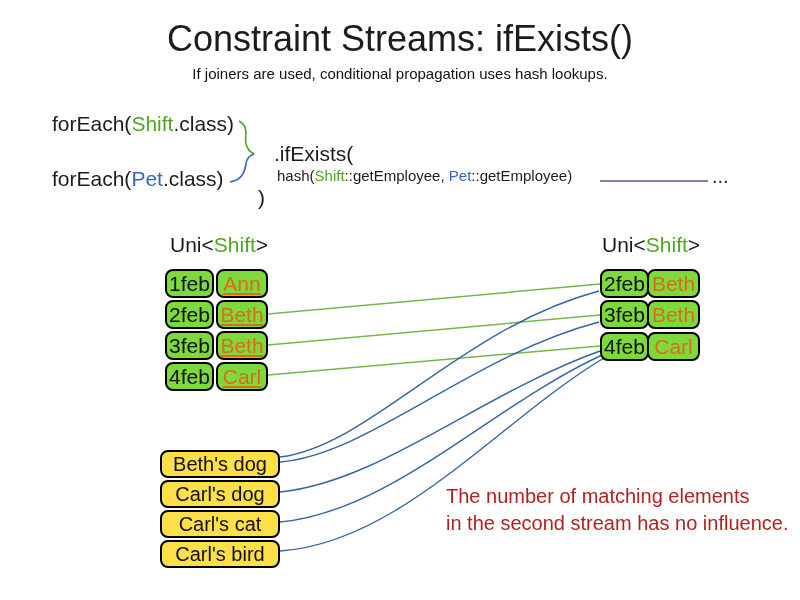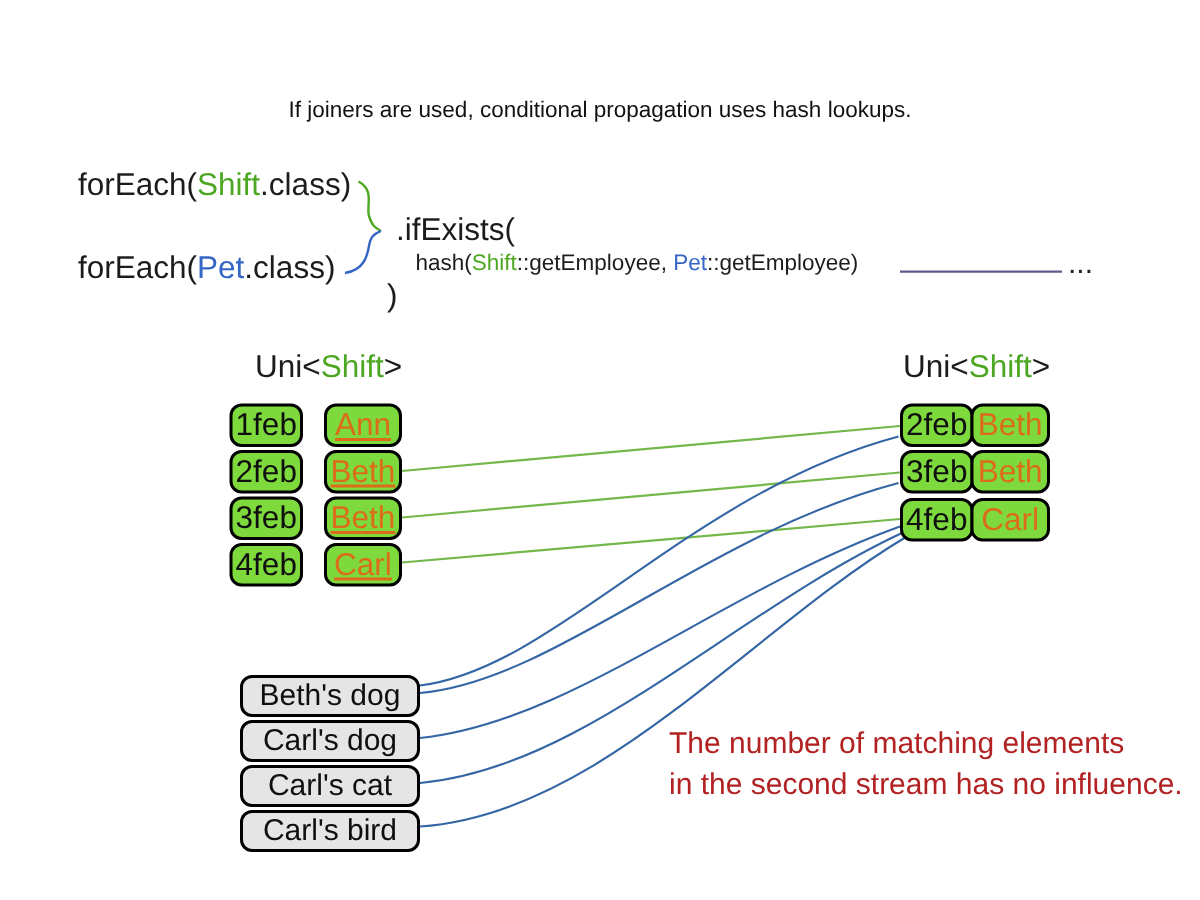--- a/index.html
+++ b/index.html
@@ -11,41 +11,41 @@
   #title{left:0;top:18px;width:800px;text-align:center;font-size:36px;color:#1c1c1c;z-index:2;}
   #subtitle{left:0;top:65px;width:800px;text-align:center;font-size:15px;color:#111;z-index:2;}
 
   .code{font-size:21px;color:#1c1c1c;white-space:nowrap;z-index:2;}
   .code-small{font-size:15px;color:#1c1c1c;white-space:nowrap;z-index:2;}
   .tok-green{color:#4ea722;}
   .tok-blue{color:#3566c5;}
 
   #code-foreach-shift{left:52px;top:112px;}
   #code-foreach-pet{left:52px;top:167px;}
-  #code-ifexists{left:264px;top:142px;}
+  #code-ifexists{left:274px;top:142px;}
   #code-equal{left:277px;top:167px;}
   #code-close{left:258px;top:186px;}
   #code-ellipsis{left:712px;top:165px;font-size:20px;color:#222;z-index:2;}
 
   .table-label{font-size:21px;color:#1c1c1c;white-space:nowrap;z-index:3;}
   #label-left-shift{left:170px;top:233px;}
   #label-right-shift{left:602px;top:233px;}
   #label-pet{left:177px;top:415px;}
 
   .cell{
     box-sizing:border-box;border:2px solid #000;border-radius:8px;
     display:flex;align-items:center;justify-content:center;
     font-size:21px;line-height:1;z-index:3;
   }
   .cell-green{background:#7dd93c;}
-  .cell-blue{background:#e5e5e5;color:#0f0f0f;}
+  .cell-blue{background:#fde047;color:#0f0f0f;}
   .name-text{color:#dd6b1c;}
   .date-text{color:#0f0f0f;}
 
-  .lt-date{left:153px;width:49px;height:29px;}
+  .lt-date{left:165px;width:49px;height:29px;}
   .lt-name{left:216px;width:52px;height:29px;text-decoration:underline;}
   .rt-date{left:600px;width:49px;height:29px;}
   .rt-name{left:647px;width:53px;height:29px;}
   .pet-box{left:160px;width:120px;height:28px;font-size:20px;}
 
   #note{
     left:398px;top:483px;font-size:20px;line-height:27px;
     color:#b22222;white-space:nowrap;z-index:2;margin-left:48px;
   }
   #connectors{position:absolute;left:0;top:0;z-index:1;}
@@ -53,20 +53,21 @@
   .line-blue{stroke:#3465a4;stroke-width:1.4;fill:none;}
   .line-purple{stroke:#655687;stroke-width:1.5;fill:none;}
   .brace-green{stroke:#4ea722;stroke-width:1.6;fill:none;}
   .brace-blue{stroke:#3566c5;stroke-width:1.6;fill:none;}
 </style>
 </head>
 <body>
 
 <div id="slide">
 
+  <div class="abs" id="title">Constraint Streams: ifExists()</div>
   <div class="abs" id="subtitle">If joiners are used, conditional propagation uses hash lookups.</div>
 
   <div class="abs code" id="code-foreach-shift"><span>forEach(</span><span class="tok-green">Shift</span><span>.class)</span></div>
 
   <div class="abs code" id="code-foreach-pet"><span>forEach(</span><span class="tok-blue">Pet</span><span>.class)</span></div>
 
   <div class="abs code" id="code-ifexists">.ifExists(</div>
 
   <div class="abs code-small" id="code-equal"><span>hash(</span><span class="tok-green">Shift</span><span>::getEmployee, </span><span class="tok-blue">Pet</span><span>::getEmployee)</span></div>
 

